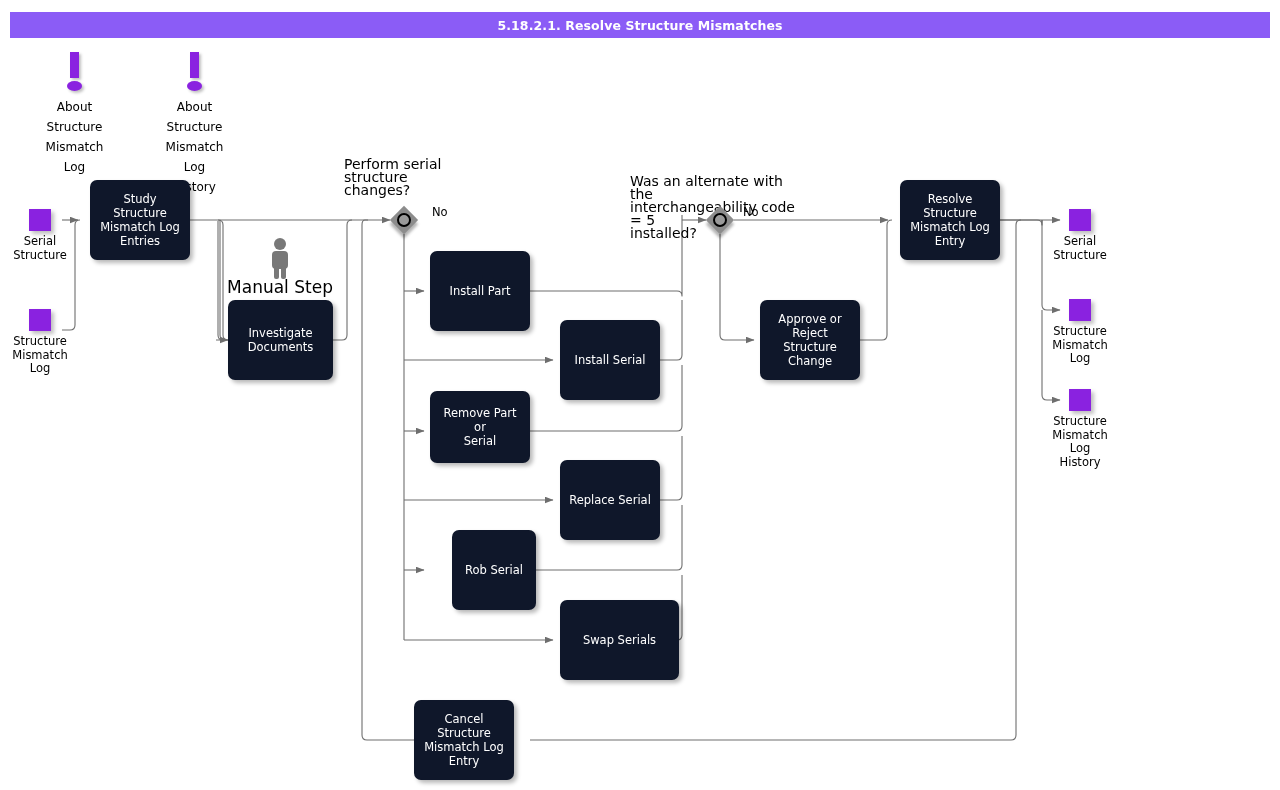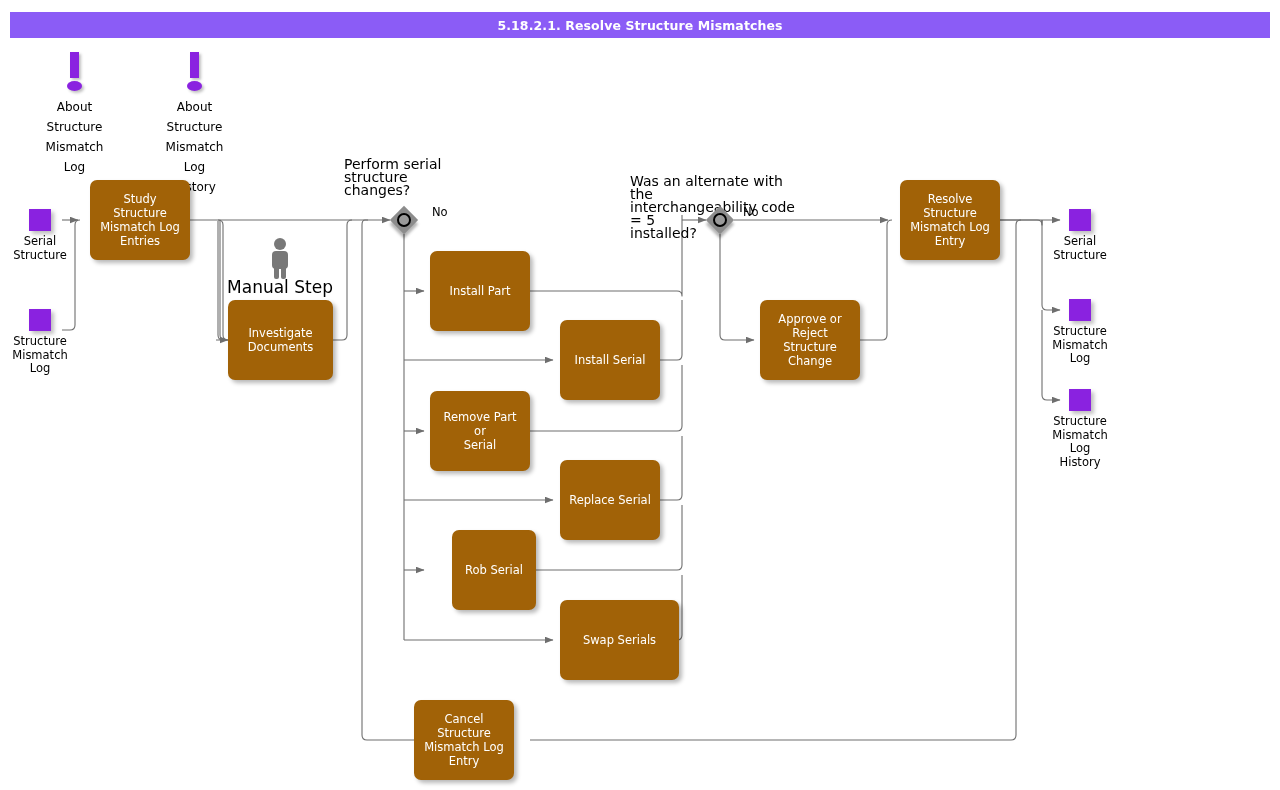--- a/index.html
+++ b/index.html
@@ -46,21 +46,21 @@
     left: 0;
     top: 0;
     width: 1280px;
     height: 790px;
     pointer-events: none;
   }
 
   
   .proc {
     position: absolute;
-    background: #a16207;
+    background: #0f172a;
     border-radius: 7px;
     box-shadow: 3px 3px 4px rgba(0,0,0,0.28);
     color: #ffffff;
     font-size: 11.5px;
     line-height: 14px;
     display: flex;
     align-items: center;
     justify-content: center;
     text-align: center;
     box-sizing: border-box;
@@ -273,21 +273,21 @@
 Mismatch Log
 Entries</div>
 
   <div class="proc" style="left:228px; top:300px; width:105px; height:80px;">Investigate
 Documents</div>
 
   <div class="proc" style="left:560px; top:320px; width:100px; height:80px;">Install Serial</div>
 
   <div class="proc" style="left:430px; top:251px; width:100px; height:80px;">Install Part</div>
 
-  <div class="proc" style="left:430px; top:391px; width:100px; height:80px;">Remove Part or
+  <div class="proc" style="left:430px; top:391px; width:100px; height:72px;">Remove Part or
 Serial</div>
 
   <div class="proc" style="left:560px; top:460px; width:100px; height:80px;">Replace Serial</div>
 
   <div class="proc" style="left:452px; top:530px; width:84px; height:80px;">Rob Serial</div>
 
   <div class="proc" style="left:560px; top:600px; width:119px; height:80px;">Swap Serials</div>
 
   <div class="proc" style="left:414px; top:700px; width:100px; height:80px;">Cancel Structure
 Mismatch Log

